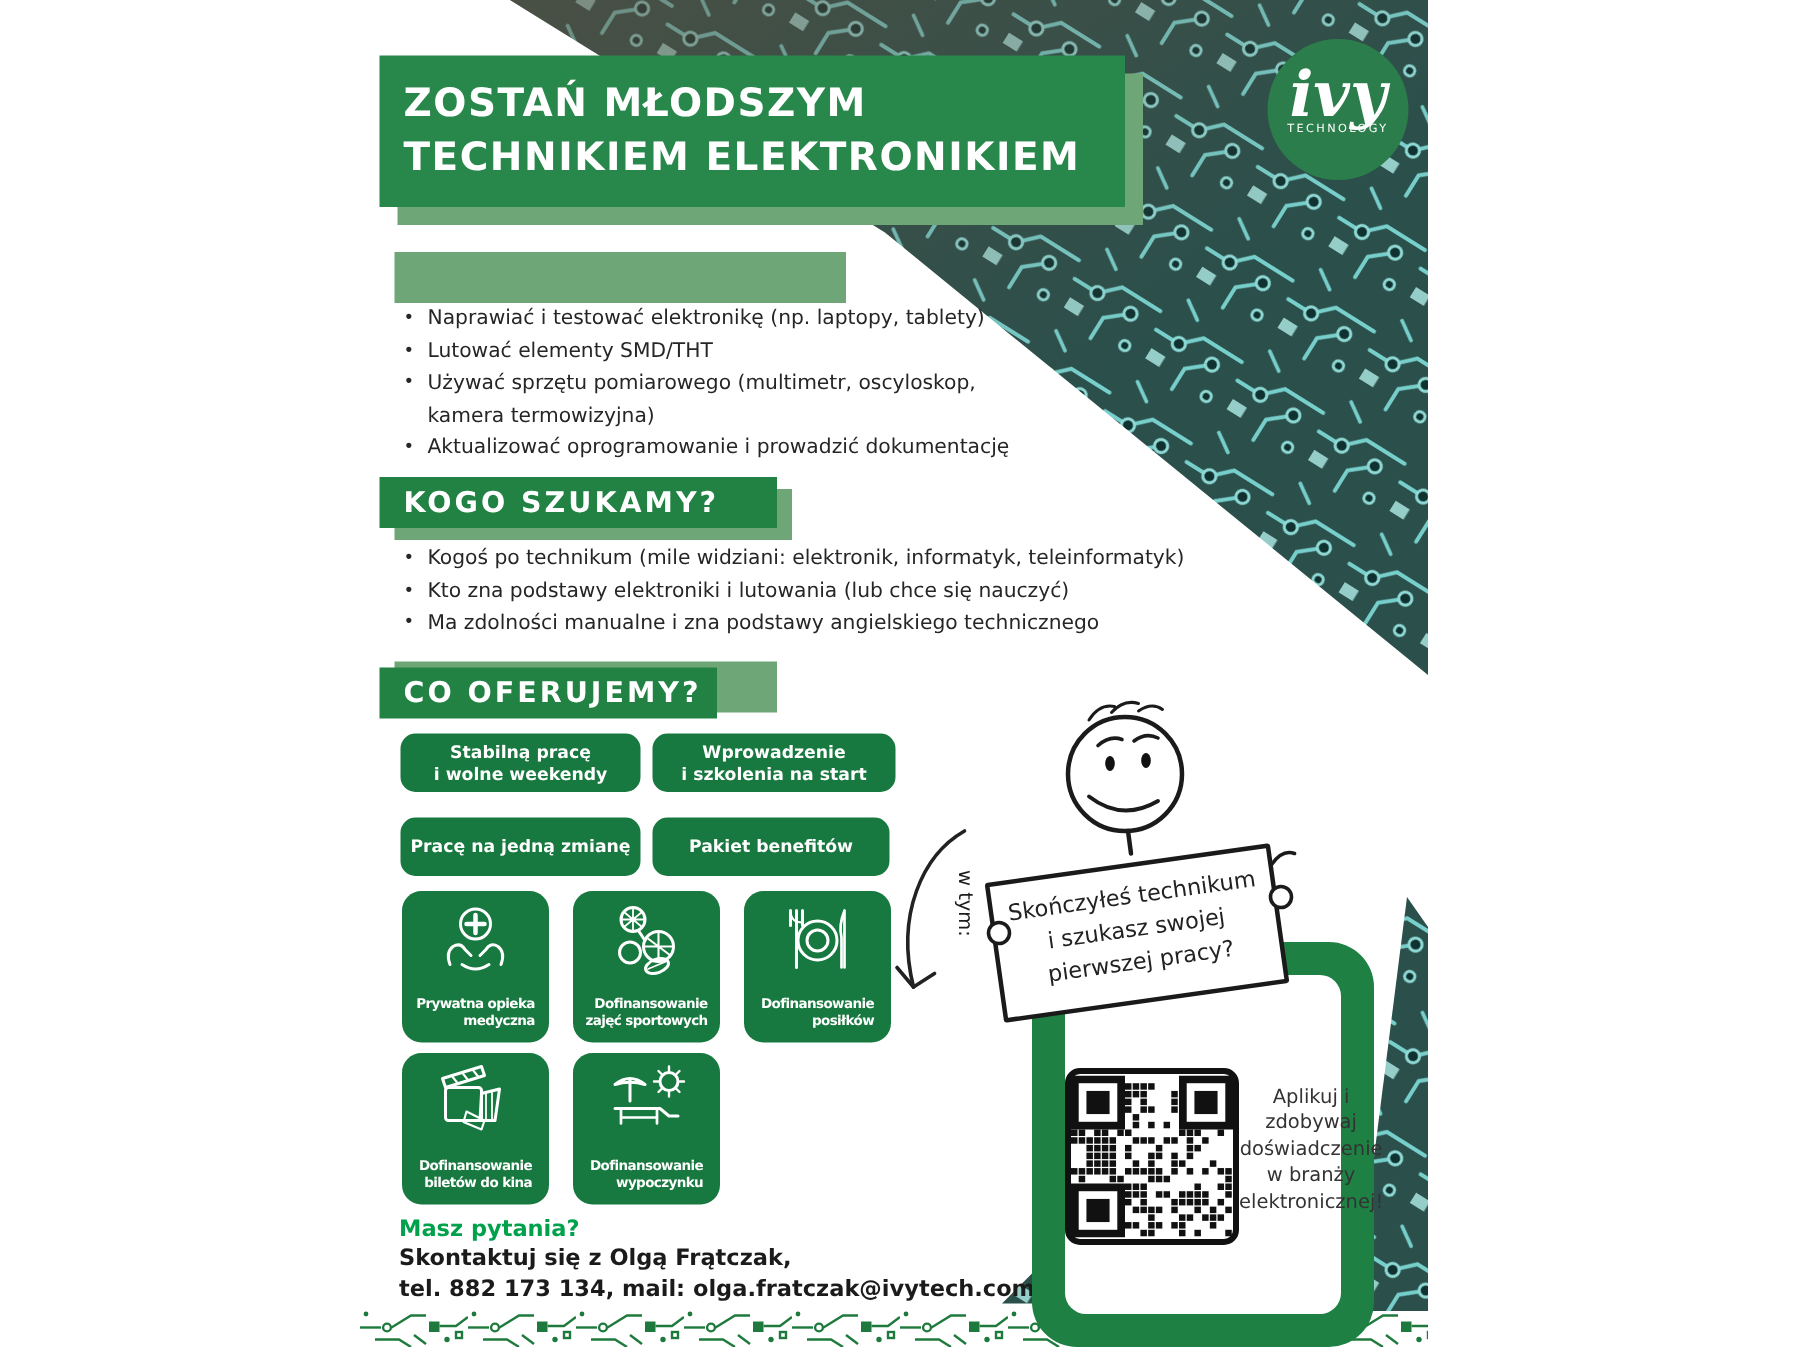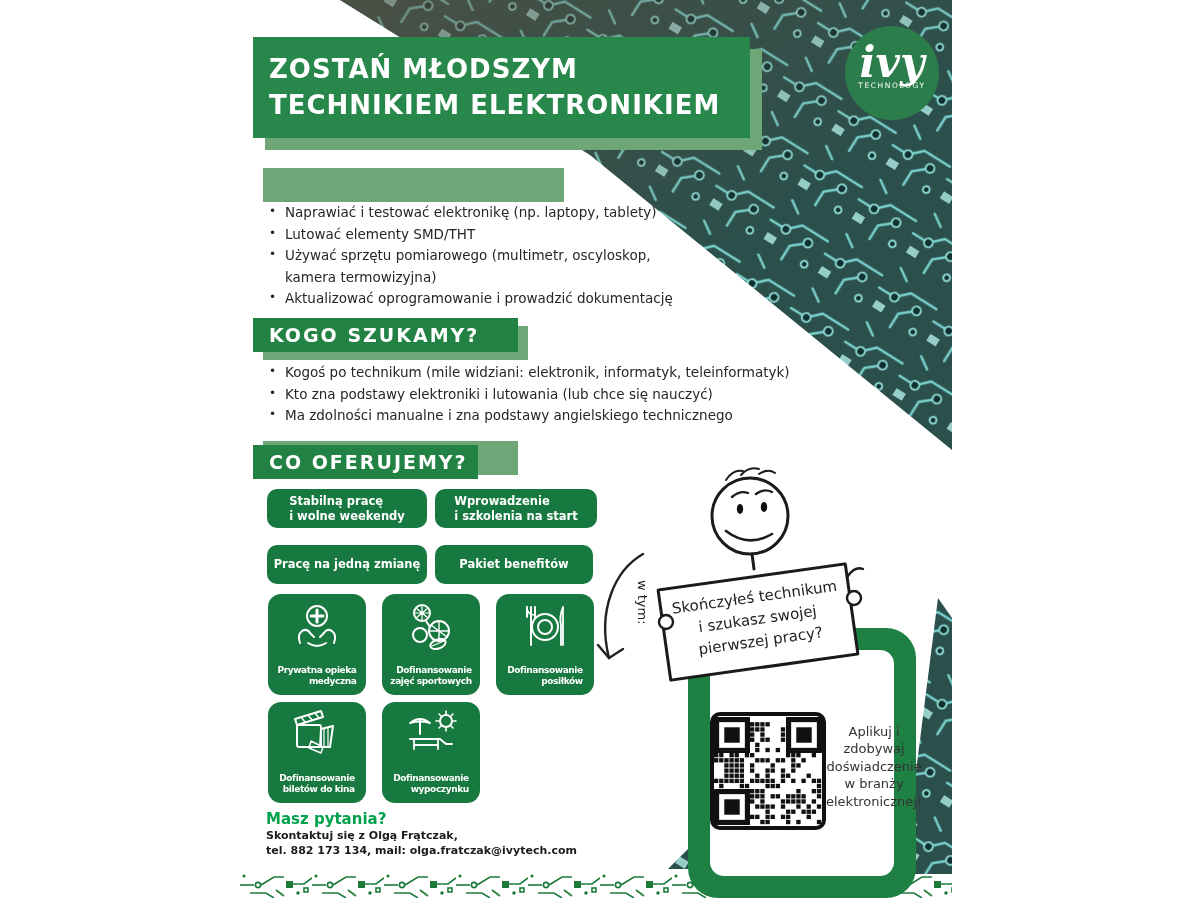--- a/index.html
+++ b/index.html
@@ -28,21 +28,21 @@
   .hbar{background:#218243;height:34px;z-index:2;display:flex;align-items:center;padding:0 16px;box-sizing:border-box;}
   .hbar span{color:#fff;font-weight:bold;font-size:19px;letter-spacing:2px;white-space:pre;}
 
   
   .blist{z-index:2;list-style:none;margin:0;padding:0;}
   .blist li{position:relative;padding-left:22px;font-size:13.5px;color:#262626;line-height:1.6;white-space:pre;}
   .blist li::before{content:"•";position:absolute;left:6px;top:0;font-size:12px;color:#262626;}
 
   
   .pill{background:#17793F;border-radius:10px;color:#fff;display:flex;align-items:center;justify-content:center;
-        text-align:left;font-weight:bold;font-size:11.5px;line-height:1.3;white-space:pre-line;z-index:2;}
+        text-align:center;font-weight:bold;font-size:11.5px;line-height:1.3;white-space:pre-line;z-index:2;}
 
   
   .card{width:98px;height:101px;background:#17793F;border-radius:13px;z-index:2;box-sizing:border-box;
         display:flex;flex-direction:column;align-items:center;justify-content:flex-end;padding-bottom:7px;}
   .card .icon{position:absolute;top:5px;left:0;right:0;height:54px;display:flex;align-items:center;justify-content:center;}
   .card .lbl{color:#fff;font-weight:bold;font-size:9px;letter-spacing:-0.4px;line-height:1.3;
              text-align:right;white-space:pre-line;}
   .card svg{stroke:#fff;fill:none;stroke-width:2;stroke-linecap:round;stroke-linejoin:round;}
 
   
@@ -60,21 +60,21 @@
   .qr-panel{left:688px;top:628px;width:228px;height:270px;background:#1F8044;border-radius:30px;z-index:4;}
   .qr-inner{position:absolute;left:22px;top:22px;width:184px;height:226px;background:#fff;border-radius:14px;
             display:flex;flex-direction:row;align-items:center;}
   .qr-frame{margin-top:16px;width:118px;height:118px;border:4px solid #111;border-radius:10px;background:#fff;
             box-sizing:border-box;display:flex;align-items:center;justify-content:center;}
   .qr-caption{margin-top:7px;font-size:13px;color:#333;text-align:center;line-height:1.35;white-space:pre-line;}
 
   
   .contact{left:266px;top:810px;z-index:2;}
   .contact-h{color:#00A14B;font-weight:bold;font-size:15px;white-space:pre;}
-  .contact-l{color:#1b1b1b;font-weight:bold;font-size:11px;line-height:1.38;white-space:pre;}
+  .contact-l{color:#1b1b1b;font-weight:bold;font-size:15px;line-height:1.38;white-space:pre;}
 </style>
 </head>
 <body>
 
 <div class="poster">
 
   <svg class="bg-svg" viewBox="0 0 1200 900">
     <defs>
       <pattern id="pcb" width="64" height="64" patternUnits="userSpaceOnUse" patternTransform="rotate(32)">
         <rect width="64" height="64" fill="#2B4F4B"></rect>

